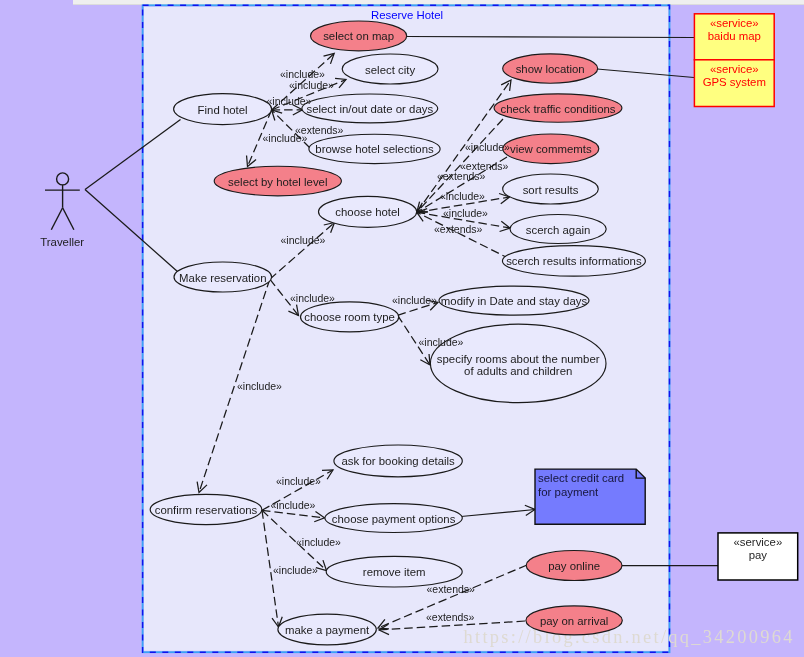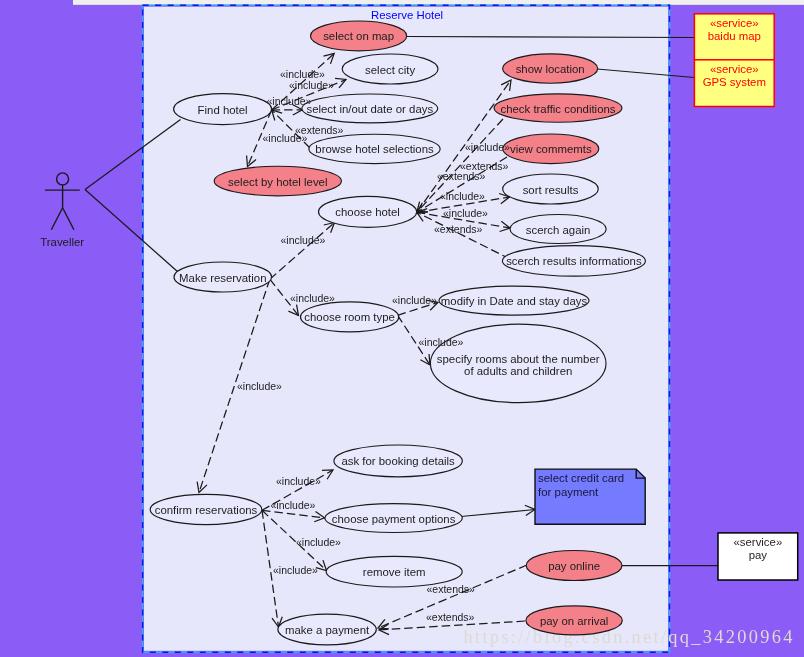--- a/index.html
+++ b/index.html
@@ -1,18 +1,18 @@
 <!DOCTYPE html>
 <html><head>
 <meta charset="utf-8">
 <title>Reserve Hotel Use Case Diagram</title>
 <style>
   html,body{margin:0;padding:0;background:#ffffff;}
   body{width:804px;height:657px;overflow:hidden;font-family:"Liberation Sans",sans-serif;}
-  #page{position:relative;width:804px;height:657px;background:#8b5cf6;}
+  #page{position:relative;width:804px;height:657px;background:#c4b5fd;}
   #topbar{position:absolute;left:73px;top:0;width:731px;height:4px;background:#efefef;border-bottom:1px solid #dcdcdc;}
   svg#canvas{position:absolute;left:0;top:0;}
   text{font-family:"Liberation Sans",sans-serif;}
   text.wm{font-family:"Liberation Serif",serif;}
 </style>
 </head>
 <body>
 
 <div id="page">
   <div id="topbar"></div>

